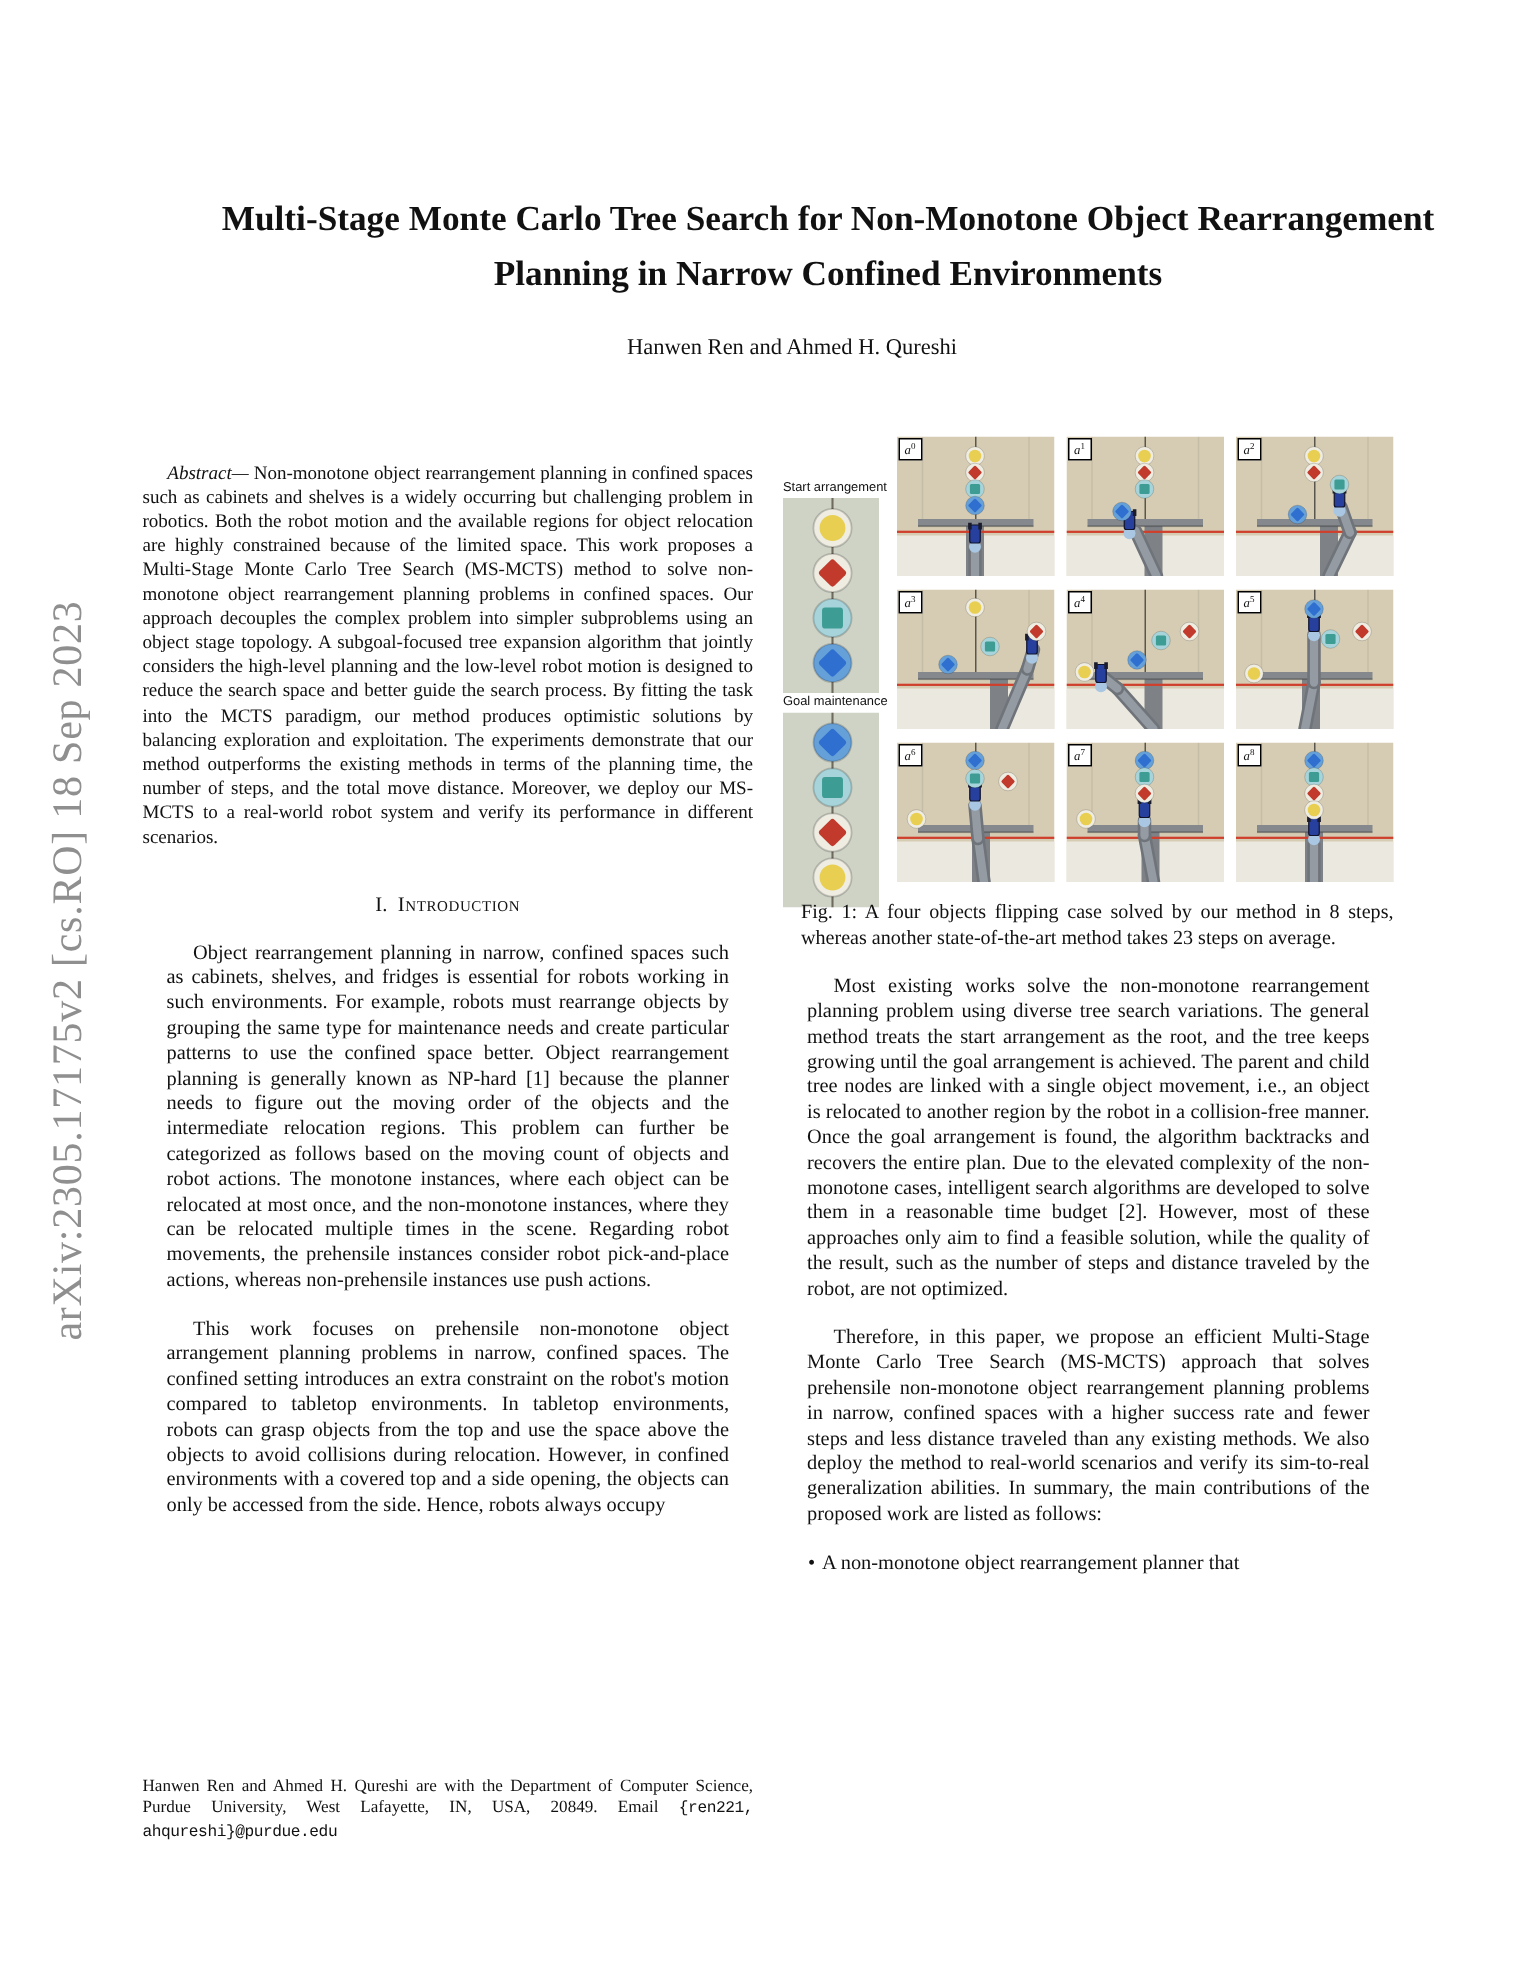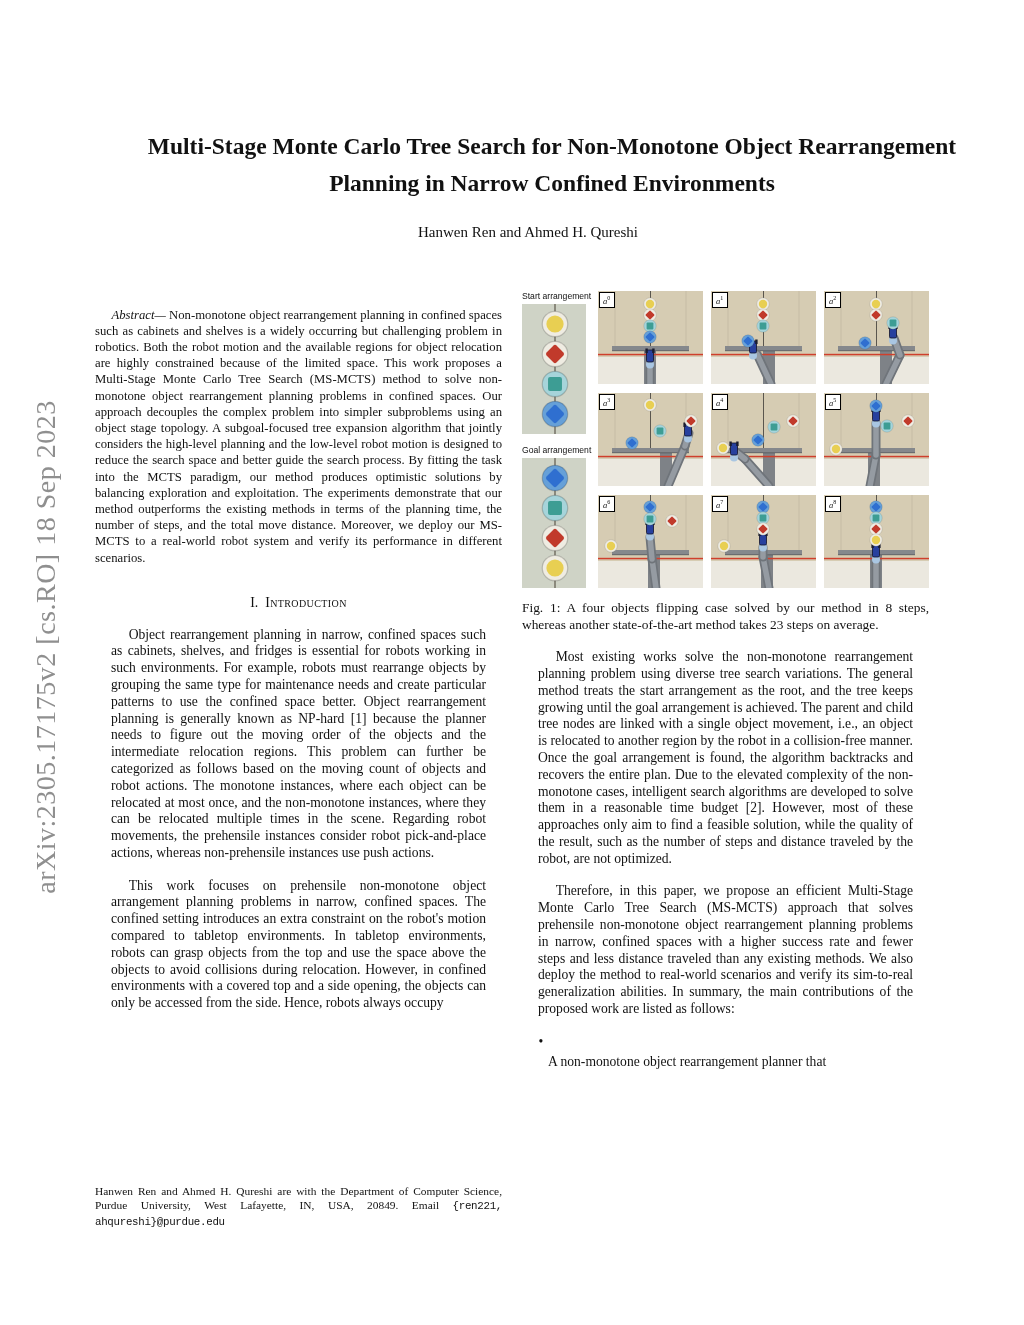--- a/index.html
+++ b/index.html
@@ -15,36 +15,36 @@
   .abstract{font-size:12.7px;font-weight:normal;line-height:1.275;text-align:justify;text-indent:1.3em;}
   .abstract .lead{font-style:italic;}
   .section-heading{text-align:center;font-size:13.8px;margin-top:29px;margin-bottom:9px;}
   .section-heading .sc{font-variant:small-caps;letter-spacing:.4px;}
   p.body{font-size:13.6px;line-height:1.235;text-align:justify;text-indent:1.3em;margin:16px;}
   p.body.noindent{text-indent:0;}
   .footnote{position:absolute;left:95px;top:1184px;width:407px;font-size:11.4px;line-height:1.27;text-align:justify;}
   .footnote .mono{font-family:"Liberation Mono", monospace;font-size:10.8px;letter-spacing:-.3px;}
   
   .figure{display:flex;gap:10px;height:298px;}
-  .fig-left{width:66px;display:flex;flex-direction:column;}
+  .fig-left{width:66px;display:flex;flex-direction:column;margin-top:28px;}
   .fig-arr-label{font-family:"Liberation Sans", sans-serif;font-size:8.6px;white-space:nowrap;margin-bottom:3px;}
   .fig-arr-img{width:64px;height:130px;}
   .fig-arr-img svg{display:block;width:64px;height:130px;}
   .fig-spacer{height:11px;}
   .fig-grid{display:grid;grid-template-columns:repeat(3,105px);grid-auto-rows:93px;column-gap:8px;row-gap:9px;}
   .panel{position:relative;width:105px;height:93px;}
   .panel svg{display:block;width:105px;height:93px;}
   .panel-label{position:absolute;top:1px;left:1px;background:#fff;border:1px solid #000;
         font-size:8.5px;line-height:1;padding:1.5px 3.5px 2.5px 3px;font-style:italic;}
   .panel-label sup{font-size:6px;font-style:normal;}
-  .caption{font-size:13.4px;line-height:1.28;text-align:justify;margin-top:10px;}
+  .caption{font-size:13.4px;line-height:1.28;text-align:justify;margin-top:10px;margin-left:12px;}
   .rc-text{margin-top:12px;}
   .bullet-row{display:flex;font-size:13.6px;line-height:1.235;margin-top:8px;}
   .bullet-dot{width:14px;text-align:center;flex:0 0 14px;margin-left:12px;}
-  .bullet-text{flex:1;text-align:justify;margin-top:20px;}
+  .bullet-text{flex:1;text-align:justify;}
   .parsep{height:0px;}
 </style>
 </head>
 <body>
 
 <div class="page">
 
   <div class="arxiv-banner">arXiv:2305.17175v2  [cs.RO]  18 Sep 2023</div>
 
   <div class="title">
@@ -89,21 +89,21 @@
                 <circle r="6.2" fill="#a6d4da" stroke="rgba(0,0,0,.18)" stroke-width=".6"></circle>
                 <rect x="-3.4" y="-3.4" width="6.8" height="6.8" rx="1" fill="#3d9d94"></rect>
               </g>
               <g transform="translate(33,110) scale(2.05)">
                 <circle r="6.2" fill="#66a0d8" stroke="rgba(0,0,0,.18)" stroke-width=".6"></circle>
                 <rect x="-3.4" y="-3.4" width="6.8" height="6.8" rx="1" fill="#2f6fd0" transform="rotate(45)"></rect>
               </g>
             </svg>
           </div>
         <div class="fig-spacer"></div>
-        <div class="fig-arr-label">Goal arrangement</div>
+        <div class="fig-arr-label">Goal maintenance</div>
         <div class="fig-arr-img" id="arr-goal">
             <svg viewBox="0 0 64 130" xmlns="http://www.w3.org/2000/svg">
               <rect width="64" height="130" fill="#cfd3c6"></rect>
               <line x1="33" y1="0" x2="33" y2="130" stroke="#6e6a5e" stroke-width="1.4"></line>
               <g transform="translate(33,20) scale(2.05)">
                 <circle r="6.2" fill="#66a0d8" stroke="rgba(0,0,0,.18)" stroke-width=".6"></circle>
                 <rect x="-3.4" y="-3.4" width="6.8" height="6.8" rx="1" fill="#2f6fd0" transform="rotate(45)"></rect>
               </g>
               <g transform="translate(33,50) scale(2.05)">
                 <circle r="6.2" fill="#a6d4da" stroke="rgba(0,0,0,.18)" stroke-width=".6"></circle>

